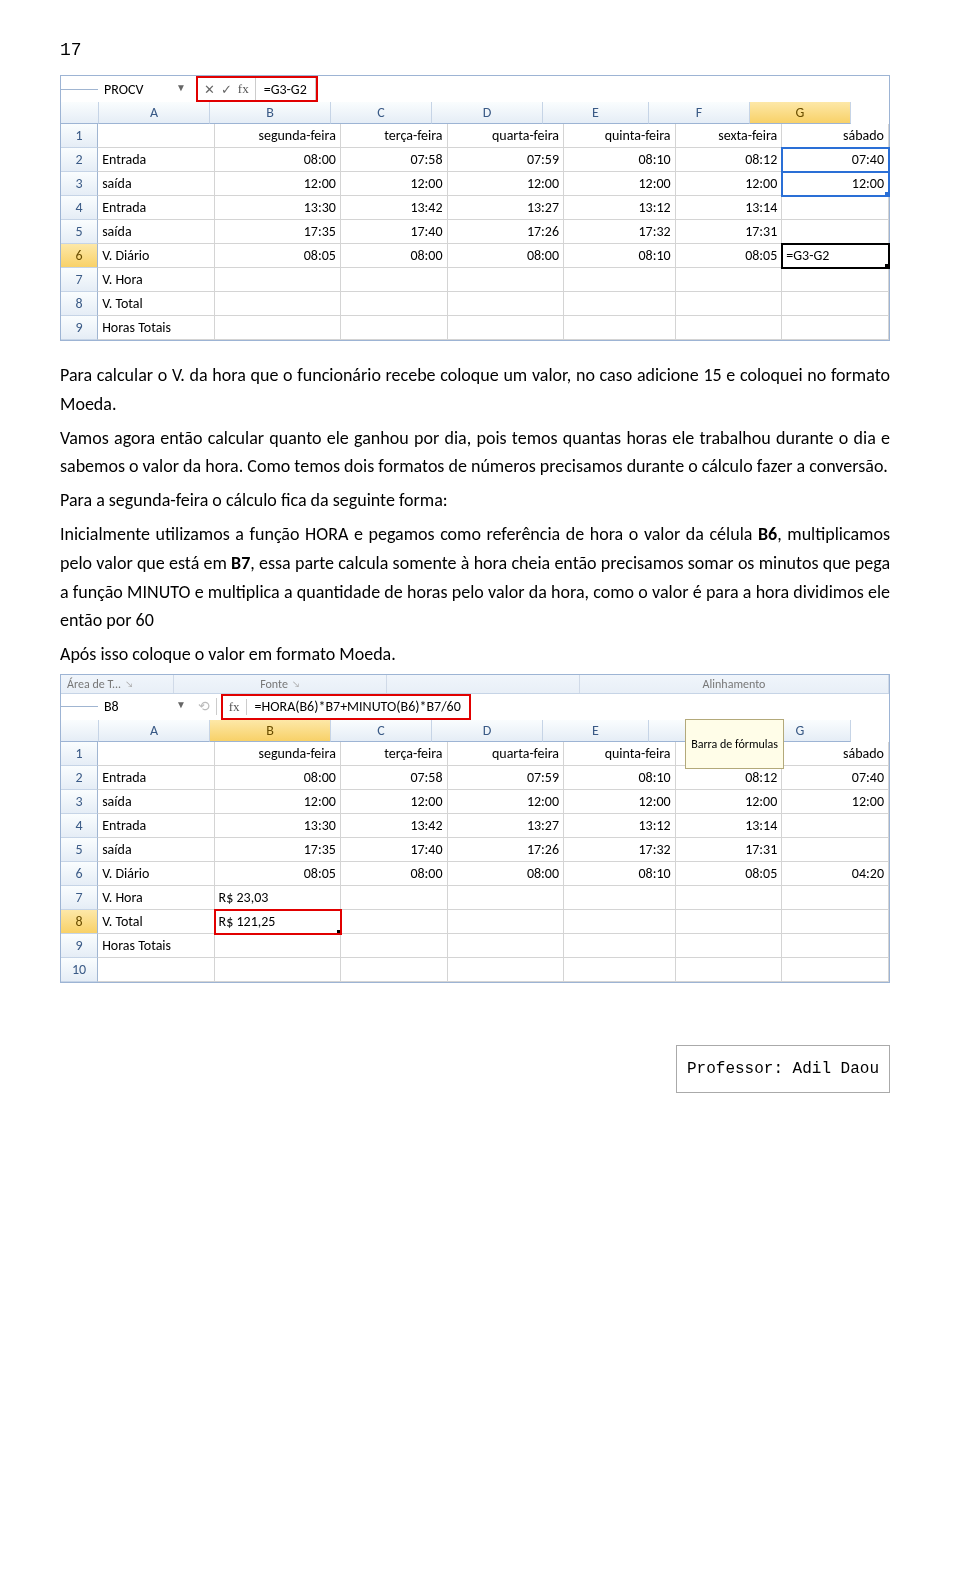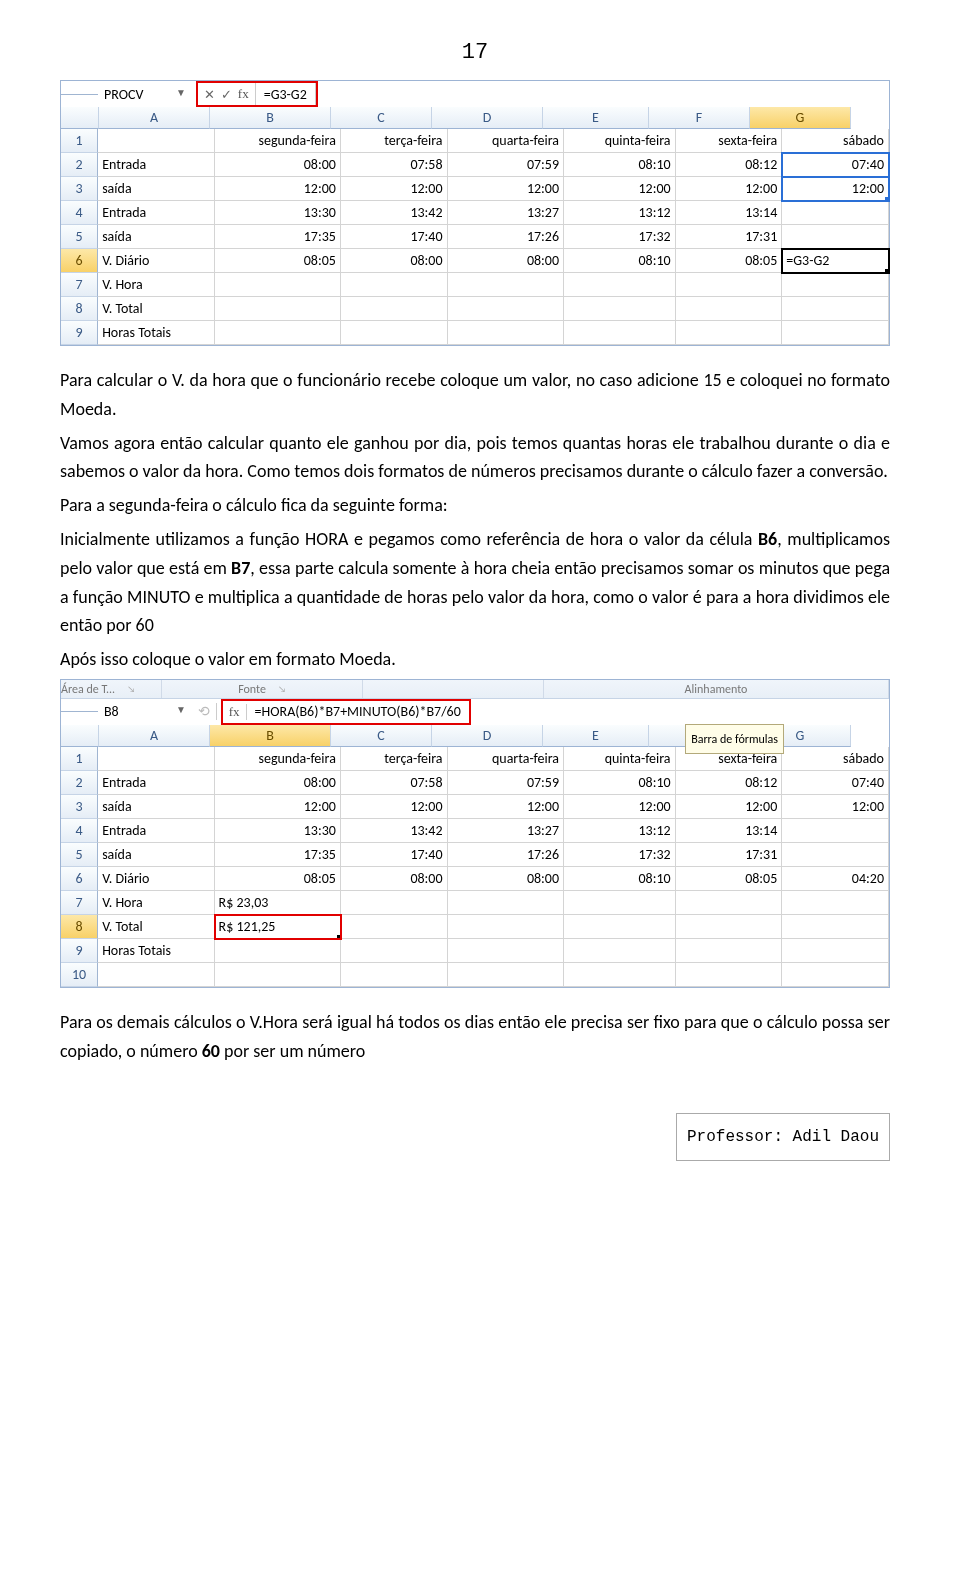--- a/index.html
+++ b/index.html
@@ -1,17 +1,17 @@
 <!DOCTYPE html>
 <html><head>
 <meta charset="utf-8">
 <style>
   body{margin:0;background:#fff;font-family:Calibri,Arial,sans-serif;color:#000;width:960px}
   .page{padding:40px 70px 30px 60px;position:relative}
-  .pagenum{text-align:center;font-family:'Courier New',monospace;font-size:22px;color:#000;margin-bottom:15px}
+  .pagenum{text-align:left;font-family:'Courier New',monospace;font-size:18px;color:#000;margin-bottom:15px}
   .excelwrap{border:1px solid #9db4d4;margin-bottom:20px}
 
   .fbarrow{display:flex;align-items:center;background:#fff;height:26px;font-size:14px}
   .hdrcell-sel{width:37px;background:linear-gradient(#fff,#e8f0fa);border-bottom:1px solid #a0b5d1}
   .fbarrow .namebox{width:82px;padding:0 6px;display:flex;justify-content:space-between}
   .fbarrow .caret{font-size:10px;color:#666}
   .redbox{border:2px solid #e10000;padding:0;margin-left:4px;display:flex;align-items:center;height:22px}
   .redbox.both >*{border-right:1px solid #ccc;height:100%;display:flex;align-items:center}
   .fxbtn{display:flex;gap:6px;padding:0 6px;align-items:center;color:#666;font-size:13px}
   .fx{font-family:'Times New Roman',serif;color:#555}
@@ -32,23 +32,23 @@
   .bluesel{outline:2px solid #2a6fd6;outline-offset:-1px}
   .blueanchor{position:relative}
   .blueanchor::after{content:"";position:absolute;width:6px;height:6px;background:#2a6fd6;right:-3px;bottom:-3px}
   .blkactive{outline:2px solid #000;outline-offset:-1px;position:relative}
   .blkactive::after{content:"";position:absolute;width:6px;height:6px;background:#000;right:-3px;bottom:-3px}
 
   p{font-size:18px;line-height:1.6;margin:0 0 5px 0;text-align:justify}
   .b{font-weight:bold}
 
   .ribbonrow{display:flex;height:18px;font-size:12px;color:#777;border-bottom:1px solid #c6d4e6;background:linear-gradient(#f0f5fb,#e8eff7)}
-  .ribbonrow div{padding:0 0;border-right:1px solid #d0dae8;display:flex;align-items:center;gap:12px}
+  .ribbonrow div{padding:0 6px;border-right:1px solid #d0dae8;display:flex;align-items:center;gap:4px}
   .corner{font-size:9px;color:#aaa}
-  .tooltip{position:absolute;background:#fffde8;border:1px solid #b3a97a;padding:7px 5px;font-size:12px;right:105px;margin-top:-1px}
+  .tooltip{position:absolute;background:#fffde8;border:1px solid #b3a97a;padding:17px 5px;font-size:12px;right:105px;margin-top:-1px}
 
   .footer{position:relative;margin-top:30px;height:30px}
   .footerbox{position:absolute;right:70px;bottom:0;border:1px solid #aaa;padding:14px 10px;font-family:'Courier New',monospace;font-size:16px}
 </style>
 </head>
 <body>
 
 <div class="page">
   <div class="pagenum">17</div>
 
@@ -315,18 +315,17 @@
           <div class="cell wB"></div>
           <div class="cell wC"></div>
           <div class="cell wD"></div>
           <div class="cell wE"></div>
           <div class="cell wF"></div>
           <div class="cell wG"></div>
         </div>
       </div>
   </div>
 
-  <p><span>Para os demais cálculos o V.Hora será igual há todos os dias então ele precisa ser fixo para que o cálculo possa ser copiado, o número </span><span class="b">60</span><span> por ser um número</span></p>
 
 </div>
 <div class="footer">
   <div class="footerbox">Professor: Adil Daou</div>
 </div>
 
 </body></html>

